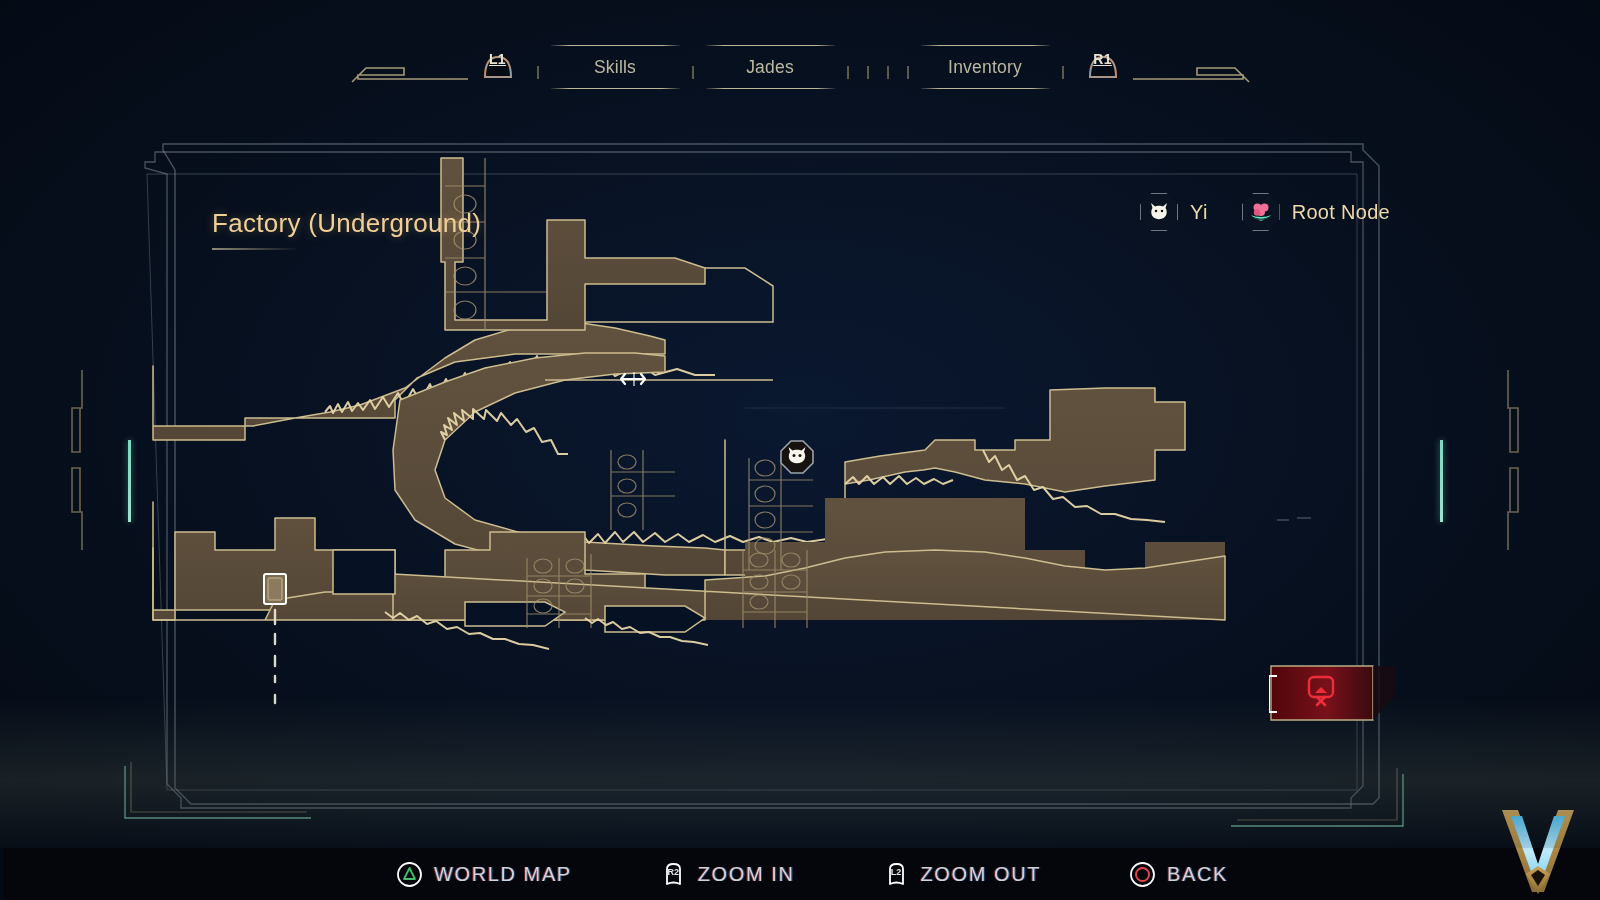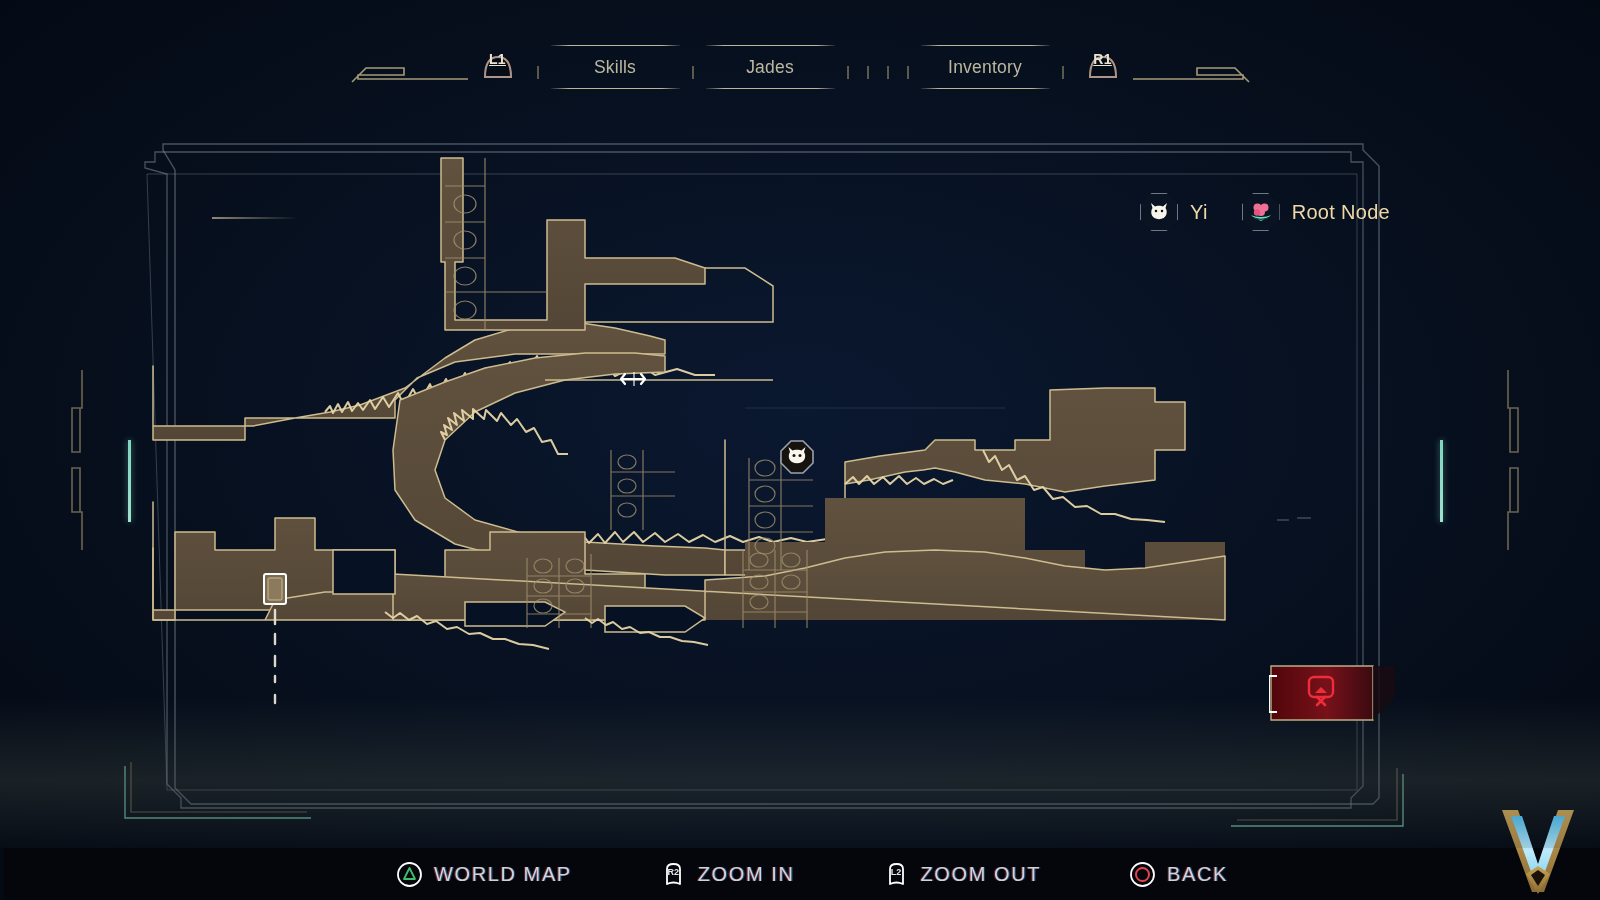--- a/index.html
+++ b/index.html
@@ -437,20 +437,21 @@
           <path d="M6 16 L12 10 L18 16 Z" fill="#ef2d3a"></path>
           <path d="M8 20 L16 28 M16 20 L8 28" stroke="#ef2d3a" stroke-width="2.6" stroke-linecap="round"></path>
         </g>
 
         <path d="M-14 14 L-22 14 L-22 50 L-14 50" fill="none" stroke="#ffffff" stroke-width="2" transform="translate(22,0)"></path>
       </svg>
     </div>
   </div>
 
   <div id="title">
+    <div class="t">Factory (Underground)</div>
     <div class="rule"></div>
   </div>
 
   <div id="legend">
     <div class="leg">
       <span class="oct">
         <span class="bg"></span>
         <svg width="24" height="24" viewBox="0 0 24 24">
           <path d="M5.5 8 L4 3 L8 6.5 C9.6 5.6 14.4 5.6 16 6.5 L20 3 L18.5 8
                    C20.6 11 20 16 16.6 18 C14 19.5 10 19.5 7.4 18 C4 16 3.4 11 5.5 8 Z" fill="#f8f6ec"></path>

